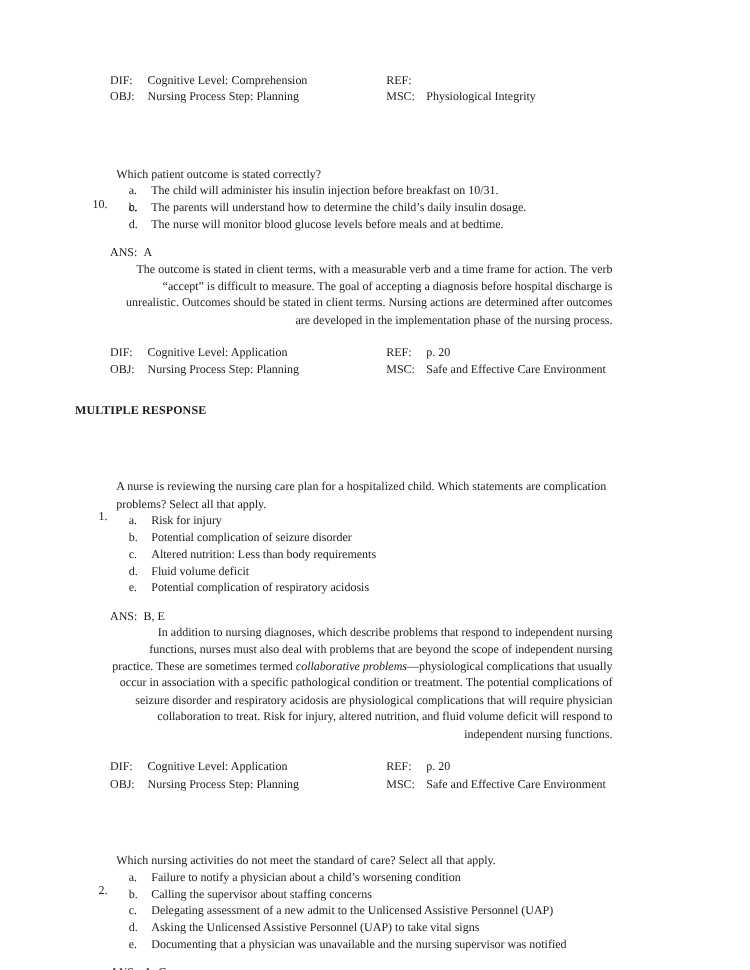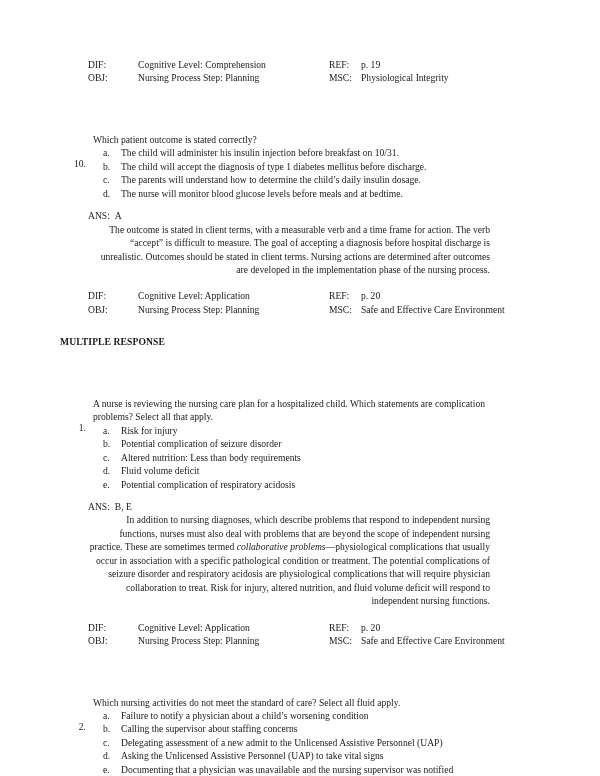--- a/index.html
+++ b/index.html
@@ -49,21 +49,20 @@
     line-height: 13.45px;
     white-space: nowrap;
   }
   .meta-lbl {
     width: 30px;
     flex: 0 0 30px;
   }
   .meta-val {
     width: 163px;
     flex: 0 0 163px;
-    margin-left: 20px;
   }
   .meta-lbl2 {
     width: 32px;
     flex: 0 0 32px;
     margin-left: 28px;
   }
   .meta-val2 {
     flex: 1 1 auto;
   }
 
@@ -132,21 +131,20 @@
 <body>
 
 <div class="page">
   <div class="content">
 
     <div class="meta">
       <div class="meta-row">
         <span class="meta-lbl">DIF:</span>
         <span class="meta-val">Cognitive Level: Comprehension</span>
         <span class="meta-lbl2">REF:</span>
-        <span class="meta-val2">p. 19</span>
       </div>
       <div class="meta-row">
         <span class="meta-lbl">OBJ:</span>
         <span class="meta-val">Nursing Process Step: Planning</span>
         <span class="meta-lbl2">MSC:</span>
         <span class="meta-val2">Physiological Integrity</span>
       </div>
     </div>
 
     <div class="spacer-md"></div>
@@ -155,21 +153,20 @@
       <span class="q-num">10.</span>
       <span class="q-text">Which patient outcome is stated correctly?</span>
     </div>
     <div class="choices">
       <div class="choice">
         <span class="choice-letter">a.</span>
         <span class="choice-text">The child will administer his insulin injection before breakfast on 10/31.</span>
       </div>
       <div class="choice">
         <span class="choice-letter">b.</span>
-        <span class="choice-text">The child will accept the diagnosis of type 1 diabetes mellitus before discharge.</span>
       </div>
       <div class="choice">
         <span class="choice-letter">c.</span>
         <span class="choice-text">The parents will understand how to determine the child’s daily insulin dosage.</span>
       </div>
       <div class="choice">
         <span class="choice-letter">d.</span>
         <span class="choice-text">The nurse will monitor blood glucose levels before meals and at bedtime.</span>
       </div>
     </div>
@@ -256,21 +253,21 @@
         <span class="meta-val">Nursing Process Step: Planning</span>
         <span class="meta-lbl2">MSC:</span>
         <span class="meta-val2">Safe and Effective Care Environment</span>
       </div>
     </div>
 
     <div class="spacer-md"></div>
 
     <div class="question">
       <span class="q-num">2.</span>
-      <span class="q-text">Which nursing activities do not meet the standard of care? Select all fluid apply.</span>
+      <span class="q-text">Which nursing activities do not meet the standard of care? Select all that apply.</span>
     </div>
     <div class="choices">
       <div class="choice">
         <span class="choice-letter">a.</span>
         <span class="choice-text">Failure to notify a physician about a child’s worsening condition</span>
       </div>
       <div class="choice">
         <span class="choice-letter">b.</span>
         <span class="choice-text">Calling the supervisor about staffing concerns</span>
       </div>

